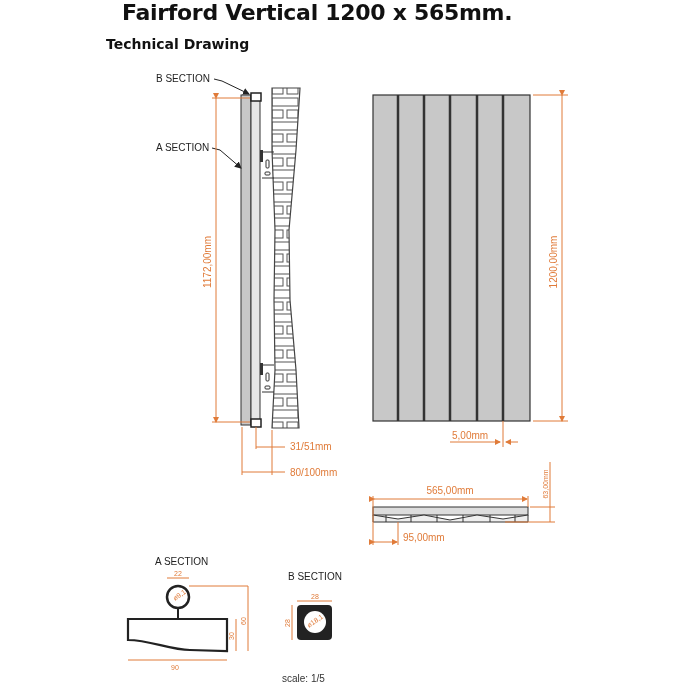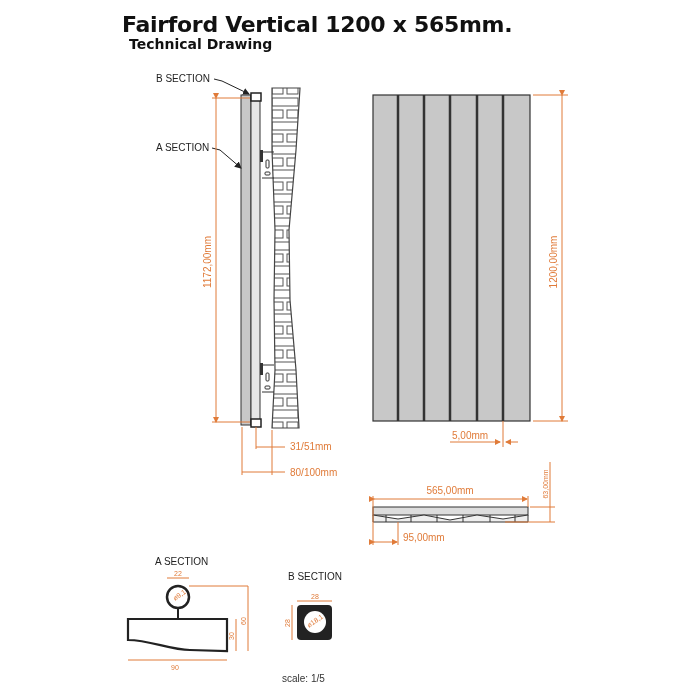--- a/index.html
+++ b/index.html
@@ -1,18 +1,18 @@
 <!DOCTYPE html>
 <html><head>
 <meta charset="utf-8">
 <style>
   html,body{margin:0;padding:0;background:#ffffff;}
   body{width:700px;height:700px;position:relative;overflow:hidden;font-family:"Liberation Sans",sans-serif;}
-  .title{position:absolute;left:122px;top:12px;font-size:22px;font-weight:bold;color:#111;letter-spacing:-0.3px;font-family:"DejaVu Sans",sans-serif;}
-  .subtitle{position:absolute;left:129px;top:36px;font-size:14px;font-weight:bold;color:#111;font-family:"DejaVu Sans",sans-serif;}
+  .title{position:absolute;left:122px;top:0;font-size:22px;font-weight:bold;color:#111;letter-spacing:-0.3px;font-family:"DejaVu Sans",sans-serif;}
+  .subtitle{position:absolute;left:106px;top:36px;font-size:14px;font-weight:bold;color:#111;font-family:"DejaVu Sans",sans-serif;}
   svg{position:absolute;left:0;top:0;}
   .lbl{font-family:"Liberation Sans",sans-serif;font-size:10px;fill:#222;}
   .dim{font-family:"Liberation Sans",sans-serif;font-size:10px;fill:#e07b39;}
   .dimsm{font-family:"Liberation Sans",sans-serif;font-size:7px;fill:#e07b39;}
   .scale{position:absolute;left:245px;top:673px;font-size:10px;color:#333;margin-left:37px;}
 </style>
 </head>
 <body>
 
 <div class="title">Fairford Vertical 1200 x 565mm.</div>

